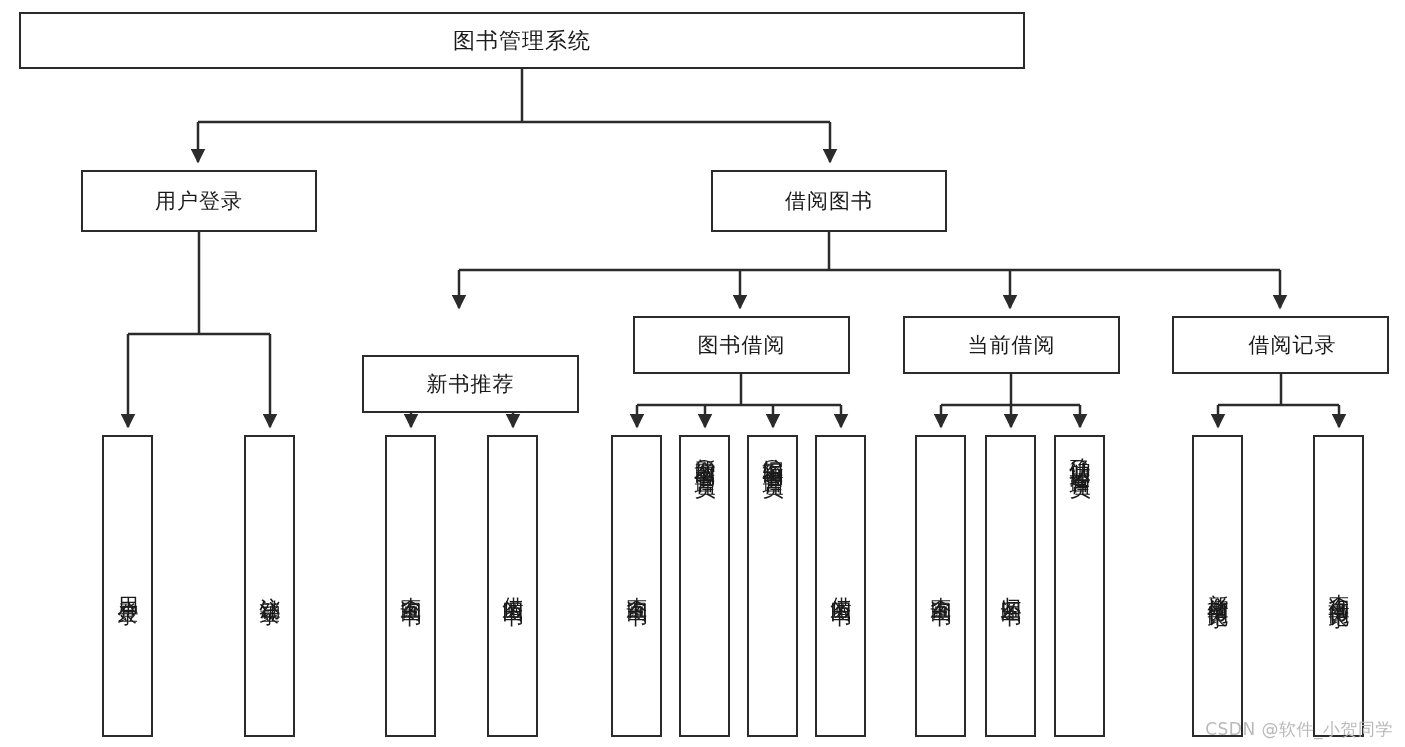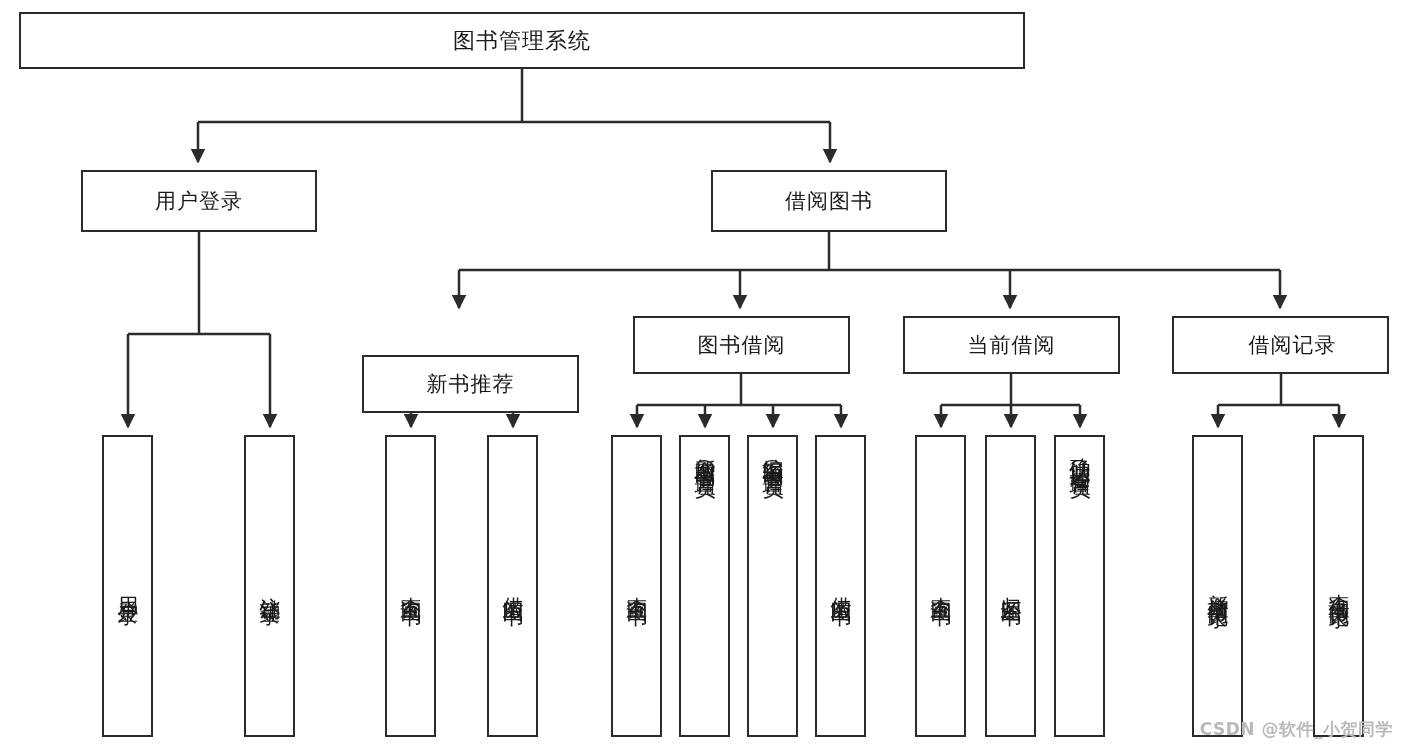--- a/index.html
+++ b/index.html
@@ -53,21 +53,20 @@
   }
   svg.lines{position:absolute;left:0;top:0;width:1405px;height:747px;pointer-events:none;}
   .watermark{
     position:absolute;
     right:12px;
     bottom:6px;
     font-size:17px;
     color:#b9b9b9;
     letter-spacing:0.5px;
     white-space:nowrap;
-    font-weight:bold;
   }
 </style>
 </head>
 <body>
 
 <div id="diagram">
 
   <svg class="lines" viewBox="0 0 1405 747" xmlns="http://www.w3.org/2000/svg">
     <defs>
       <marker id="arrow" viewBox="0 0 10 10" refX="9" refY="5" markerWidth="6" markerHeight="6" orient="auto-start-reverse">

